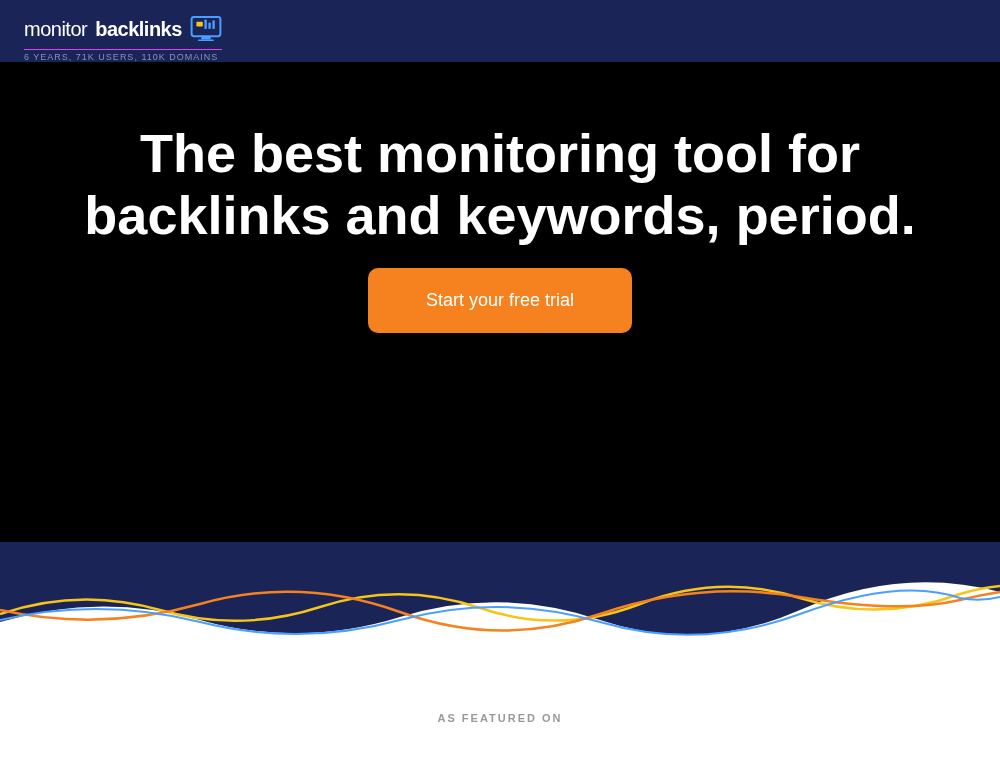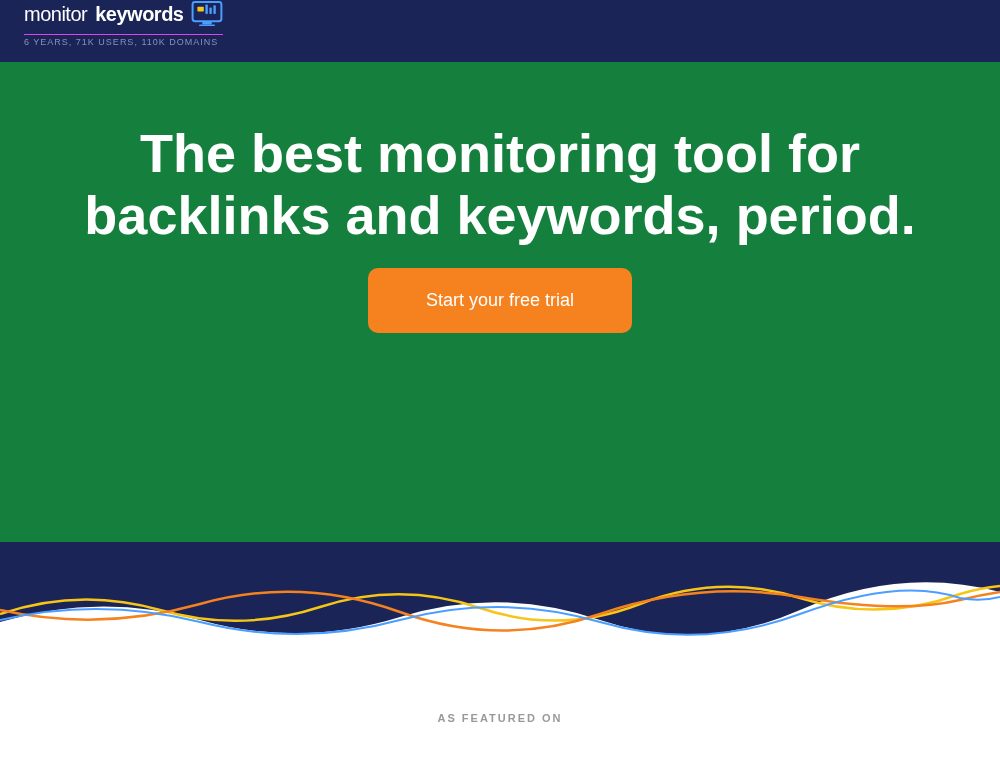--- a/index.html
+++ b/index.html
@@ -2,21 +2,21 @@
 <html><head>
   <meta charset="utf-8">
   <style>
     * { margin: 0; padding: 0; box-sizing: border-box; }
     body { font-family: -apple-system, BlinkMacSystemFont, 'Segoe UI', Helvetica, Arial, sans-serif; overflow-x: hidden; }
 
     
     .header {
       background: #1a2456;
       display: flex;
-      align-items: flex-start;
+      align-items: flex-end;
       justify-content: space-between;
       padding: 0 24px;
       height: 62px;
       position: relative;
       z-index: 10;
     }
     .logo-area {
       display: flex;
       flex-direction: column;
     }
@@ -71,21 +71,21 @@
       letter-spacing: 0.5px;
       padding: 12px 22px;
       border: none;
       border-radius: 28px;
       cursor: pointer;
       white-space: nowrap;
     }
 
     
     .hero {
-      background: #15803d;
+      background: #000000;
       text-align: center;
       padding: 60px 40px 0;
       position: relative;
       min-height: 480px;
     }
     .hero h1 {
       color: #fff;
       font-size: 54px;
       font-weight: 900;
       line-height: 1.15;
@@ -157,21 +157,21 @@
     }
     .logo-item.forbes { font-family: Georgia, serif; font-size: 22px; color: #888; }
   </style>
 </head>
 <body>
 
 <header class="header">
   <div class="logo-area">
     <div class="logo-text">
       <span class="logo-monitor">monitor</span>
-        <span class="logo-backlinks">keywords</span>
+        <span class="logo-backlinks">backlinks</span>
 
       <svg class="logo-icon" viewBox="0 0 40 34" fill="none" xmlns="http://www.w3.org/2000/svg">
         <rect x="2" y="2" width="36" height="24" rx="3" stroke="#4a9eff" stroke-width="2.5" fill="none"></rect>
         <rect x="14" y="27" width="12" height="3" rx="1" fill="#4a9eff"></rect>
         <rect x="10" y="30" width="20" height="2" rx="1" fill="#4a9eff"></rect>
         <rect x="8" y="8" width="8" height="6" rx="1" fill="#f5c518"></rect>
         <rect x="18" y="5" width="3" height="12" rx="1" fill="#4a9eff"></rect>
         <rect x="23" y="9" width="3" height="8" rx="1" fill="#4a9eff"></rect>
         <rect x="28" y="6" width="3" height="11" rx="1" fill="#4a9eff"></rect>
       </svg>

